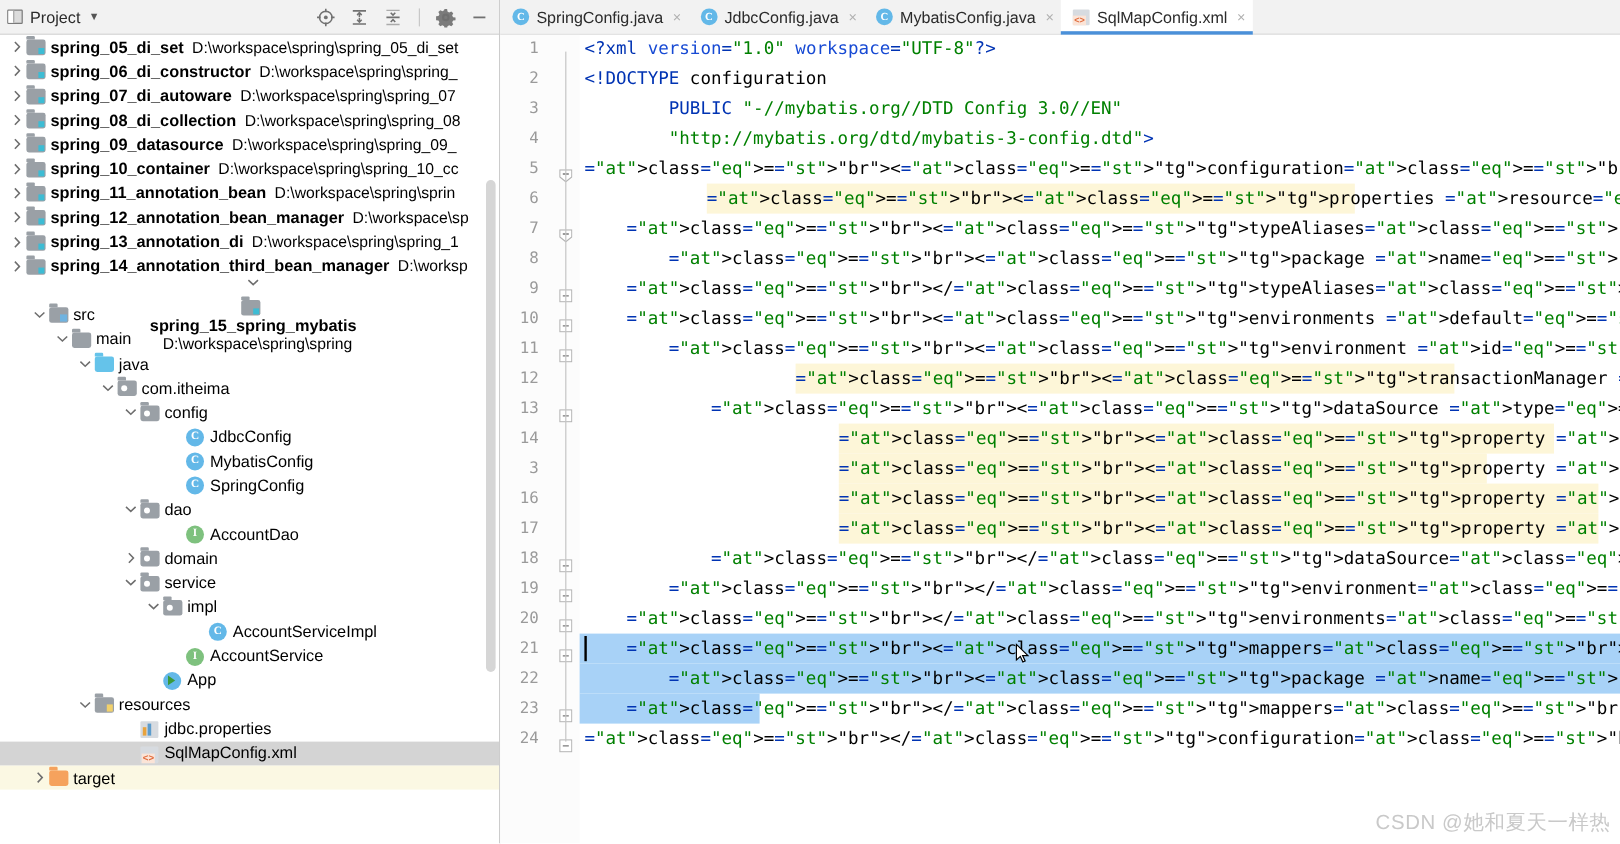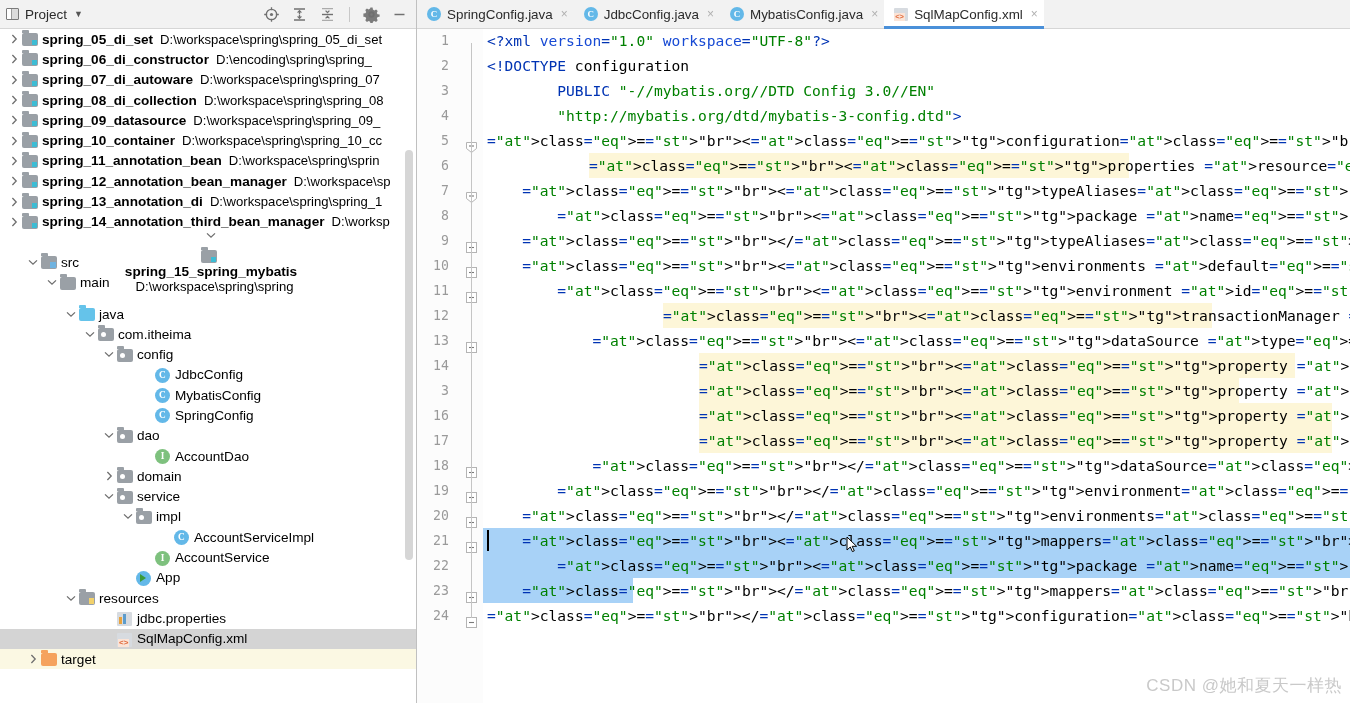--- a/index.html
+++ b/index.html
@@ -218,21 +218,21 @@
         <div class="row" style="padding-left: 6px;">
           <span class="arrow">
             <svg width="7" height="10" viewBox="0 0 7 10">
               <path d="M1.4 1 L5.2 5 L1.4 9" fill="none" stroke="#6e6e6e" stroke-width="1.3"></path>
             </svg>
           </span>
           <span class="ico">
             <div class="f-mod"></div>
           </span>
           <span class="nm bold">spring_06_di_constructor</span>
-          <span class="path">D:\encoding\spring\spring_</span>
+          <span class="path">D:\workspace\spring\spring_</span>
         </div>
         <div class="row" style="padding-left: 6px;">
           <span class="arrow">
             <svg width="7" height="10" viewBox="0 0 7 10">
               <path d="M1.4 1 L5.2 5 L1.4 9" fill="none" stroke="#6e6e6e" stroke-width="1.3"></path>
             </svg>
           </span>
           <span class="ico">
             <div class="f-mod"></div>
           </span>
@@ -350,21 +350,21 @@
           <span class="arrow">
             <svg width="10" height="7" viewBox="0 0 10 7">
               <path d="M1 1.4 L5 5.2 L9 1.4" fill="none" stroke="#6e6e6e" stroke-width="1.3"></path>
             </svg>
           </span>
           <span class="ico">
             <div class="f-grey"></div>
           </span>
           <span class="nm">main</span>
         </div>
-        <div class="row" style="padding-left: 63px; margin-top: 11px;">
+        <div class="row" style="padding-left: 63px;">
           <span class="arrow">
             <svg width="10" height="7" viewBox="0 0 10 7">
               <path d="M1 1.4 L5 5.2 L9 1.4" fill="none" stroke="#6e6e6e" stroke-width="1.3"></path>
             </svg>
           </span>
           <span class="ico">
             <div class="f-blue"></div>
           </span>
           <span class="nm">java</span>
         </div>

